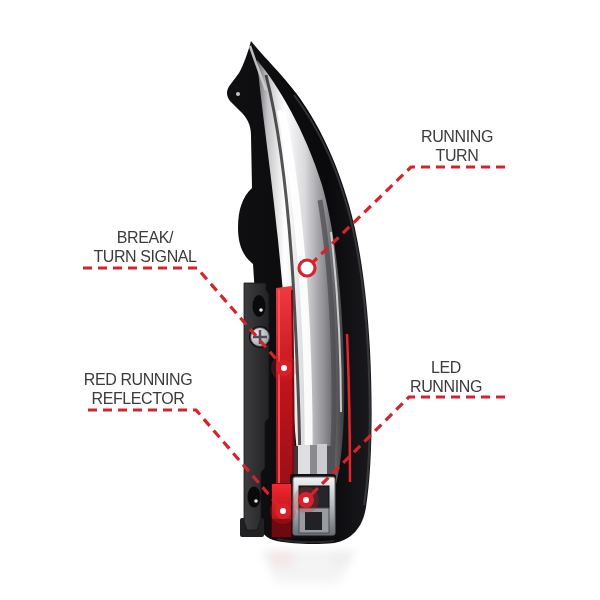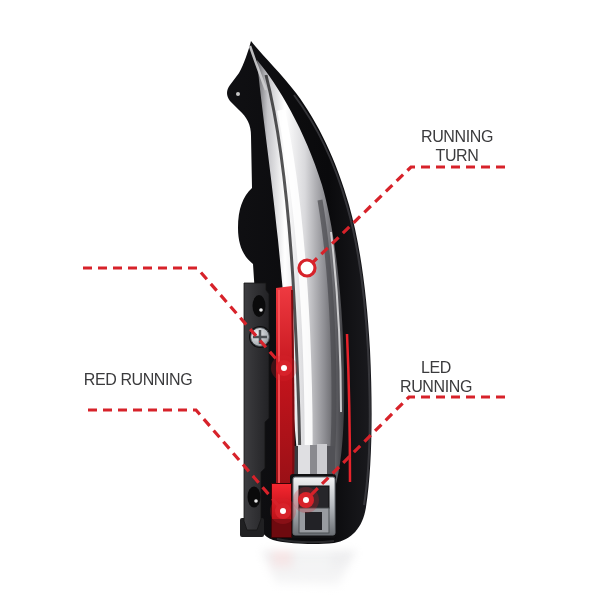--- a/index.html
+++ b/index.html
@@ -186,21 +186,26 @@
         <circle cx="306" cy="500" r="8" style="fill:var(--callout,#d7222a)"></circle>
         <circle cx="306" cy="500" r="3" fill="#ffffff"></circle>
       </g>
     </g>
   </svg>
 
   <div class="callout-label" style="left:457px;top:127px">
     <span>RUNNING</span>
     <span>TURN</span>
   </div>
+  <div class="callout-label" style="left:145px;top:228px">
+    <span>BREAK/</span>
+    <span>TURN SIGNAL</span>
+  </div>
   <div class="callout-label" style="left:138px;top:370px">
     <span>RED RUNNING</span>
-  </div>
-  <div class="callout-label" style="left:436px;top:358px">
+    <span>REFLECTOR</span>
+  </div>
+  <div class="callout-label" style="left:446px;top:358px">
     <span>LED</span>
     <span>RUNNING</span>
   </div>
 
 </div>
 
 </body></html>

